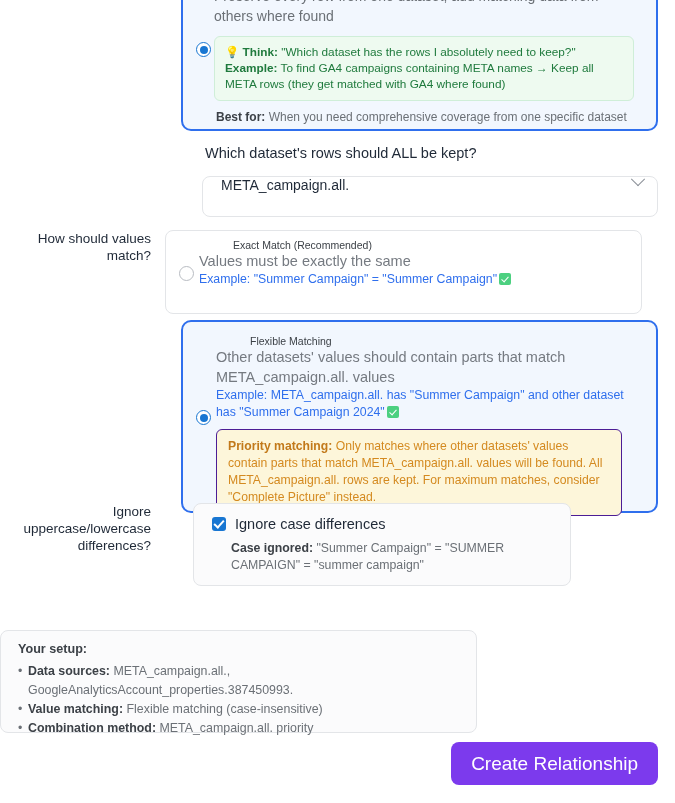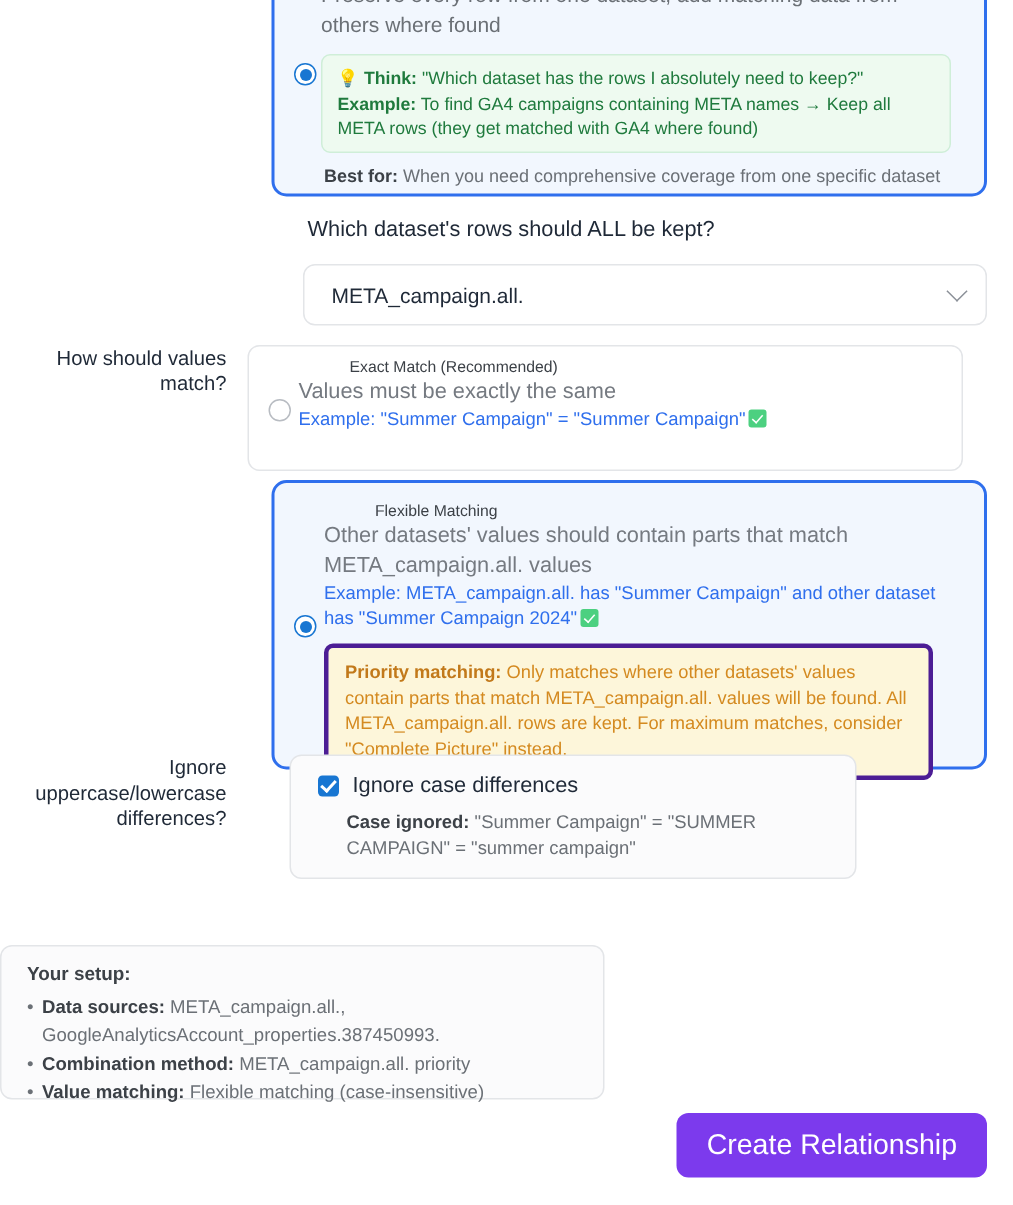--- a/index.html
+++ b/index.html
@@ -124,21 +124,20 @@
     color: #1f2937;
   }
   #dataset-select {
     position: absolute;
     left: 202px; top: 176px;
     width: 456px; height: 41px;
     border: 1px solid #e3e5e8;
     border-radius: 8px;
     background: #fff;
     display: flex;
-    align-items: center;
     padding: 0 14px 0 18px;
     font-size: 14px;
     color: #1f2937;
   }
   #dataset-select .val { flex: 1; }
   .chev {
     width: 10px; height: 10px;
     border: solid #8b9098;
     border-width: 0 1.6px 1.6px 0;
     transform: rotate(45deg) translate(-2px,-2px);
@@ -192,21 +191,21 @@
     position: absolute;
     left: 181px; top: 320px;
     width: 477px; height: 193px;
     border-radius: 10px;
   }
   #flex-card .radio-pos { position: absolute; left: 13px; top: 88px; }
   #flex-card .inner { padding: 13px 18px 0 33px; }
   .amber-box {
     margin: 8px 16px 0 0;
     background: #fdf6da;
-    border: 3px solid #4c1d95;
+    border: 1px solid #4c1d95;
     border-radius: 6px;
     padding: 8px 11px 9px 11px;
     font-size: 12.2px;
     line-height: 17px;
     color: #d48a20;
   }
   .amber-box b { color: #c2791a; font-weight: bold; }
 
   
   #case-row { left: 0px; top: 503px; gap: 28px; }
@@ -223,21 +222,21 @@
     font-size: 12.3px;
     line-height: 17px;
     color: #6b7076;
   }
   .case-note b { color: #3c4147; }
 
   
   #preview-row { left: 0px; top: 630px; }
   #preview-card {
     position: relative;
-    width: 403px; height: 103px;
+    width: 477px; height: 103px;
     background: #fbfbfc;
     padding: 11px 14px 0 17px;
   }
   .setup-title { font-size: 12.6px; color: #3c4147; font-weight: bold; }
   .setup-list { margin: 6px 0 0 0; padding: 0; list-style: none; }
   .setup-list li {
     font-size: 12.4px;
     line-height: 19px;
     color: #6b7076;
     padding-left: 10px;
@@ -353,25 +352,25 @@
 
   <div class="row" id="preview-row">
     <div class="ctrl-col">
       <div class="card" id="preview-card">
         <div class="setup-title">Your setup:</div>
         <ul class="setup-list">
           <li>
             <b>Data sources:</b><span> META_campaign.all., GoogleAnalyticsAccount_properties.387450993.</span>
           </li>
           <li>
+            <b>Value matching:</b><span> Flexible matching (case-insensitive)</span>
+          </li>
+          <li>
             <b>Combination method:</b><span> META_campaign.all. priority</span>
           </li>
-          <li>
-            <b>Value matching:</b><span> Flexible matching (case-insensitive)</span>
-          </li>
         </ul>
       </div>
     </div>
   </div>
 
   <button id="create-btn">Create Relationship</button>
 
 </div>
 
 </body></html>

